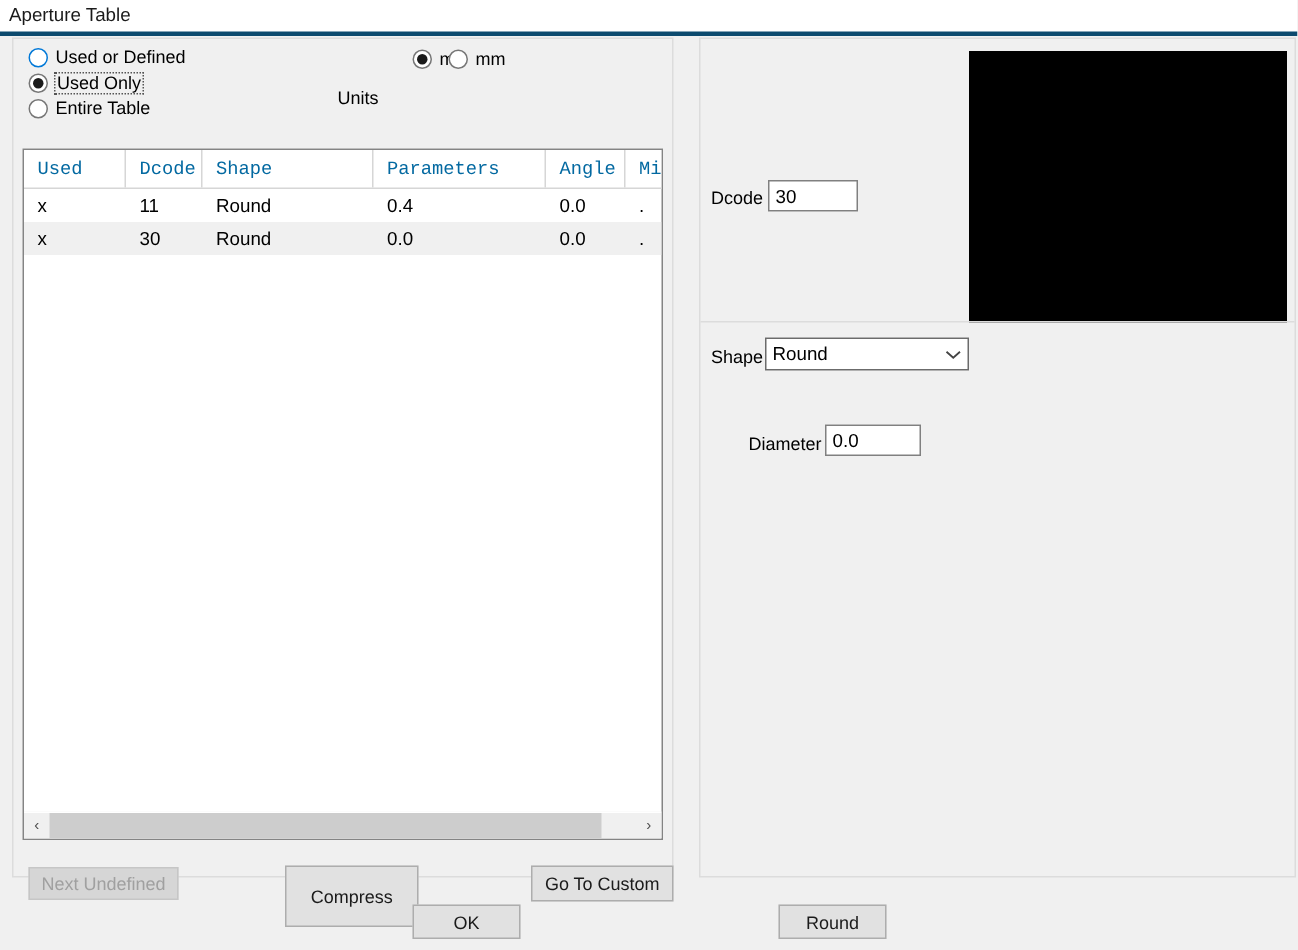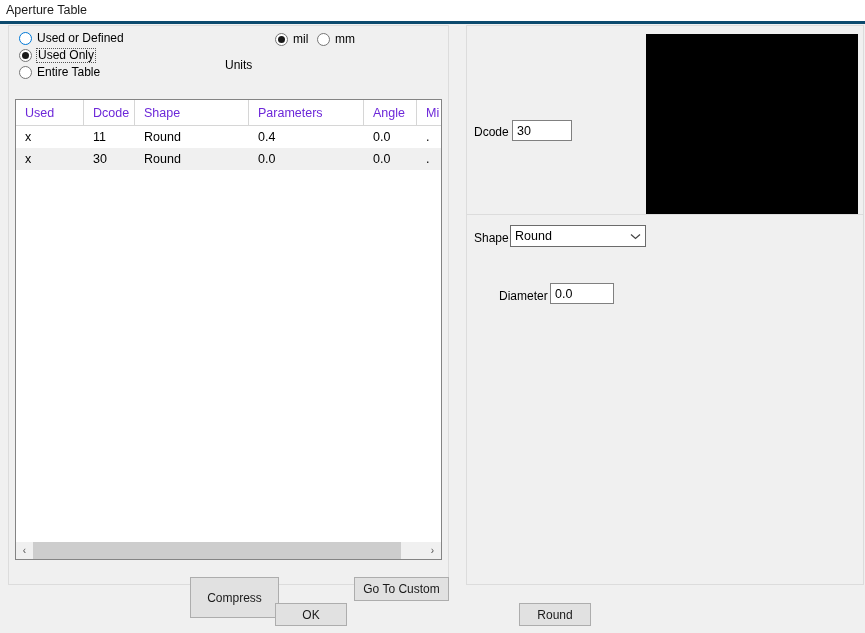--- a/index.html
+++ b/index.html
@@ -116,21 +116,22 @@
     box-sizing: border-box;
     width: 425px;
   }
   .grid-head {
     border-bottom: 1px solid #d6d6d6;
     background: #ffffff;
     height: 26px;
   }
   .grid-head .cell {
     font-size: 12.5px;
-    color: #6d28d9;
+    color: #0369a1;
+    font-family: Liberation Mono, monospace;
   }
   .cell {
     box-sizing: border-box;
     padding-left: 9px;
     font-size: 12.5px;
     white-space: nowrap;
     overflow: hidden;
     height: 100%;
     display: flex;
     align-items: center;
@@ -297,21 +298,21 @@
   <div class="radio-row" style="left:10px; top:40px;">
     <span class="radio-mark"></span>
     <span class="radio-label">Entire Table</span>
   </div>
 
   <div id="units-label">Units</div>
   <div class="radio-row" style="left:266px; top:7px;">
     <span class="radio-mark checked"></span>
     <span class="radio-label">mil</span>
   </div>
-  <div class="radio-row" style="left:308px; top:7px;text-align:center;">
+  <div class="radio-row" style="left:290px; top:7px;text-align:center;">
     <span class="radio-mark"></span>
     <span class="radio-label">mm</span>
   </div>
 
   <div id="table-wrap">
     <div id="grid">
 
       <div class="grid-row grid-head">
         <div class="cell c-used">Used</div>
         <div class="cell c-dcode">Dcode</div>
@@ -343,20 +344,21 @@
 
     <div id="hscroll">
       <div class="sb-arrow">‹</div>
       <div id="sb-track">
         <div id="sb-thumb"></div>
       </div>
       <div class="sb-arrow">›</div>
     </div>
   </div>
 
+  <div id="btn-next-undefined" class="btn disabled">Next Undefined</div>
   <div id="btn-compress" class="btn">Compress</div>
   <div id="btn-goto-custom" class="btn">Go To Custom</div>
 </div>
 
 <div id="right-group" class="groupbox">
 
   <div id="preview-box"></div>
 
   <div id="dcode-label">Dcode</div>
   <div id="dcode-input" class="textbox">30</div>

